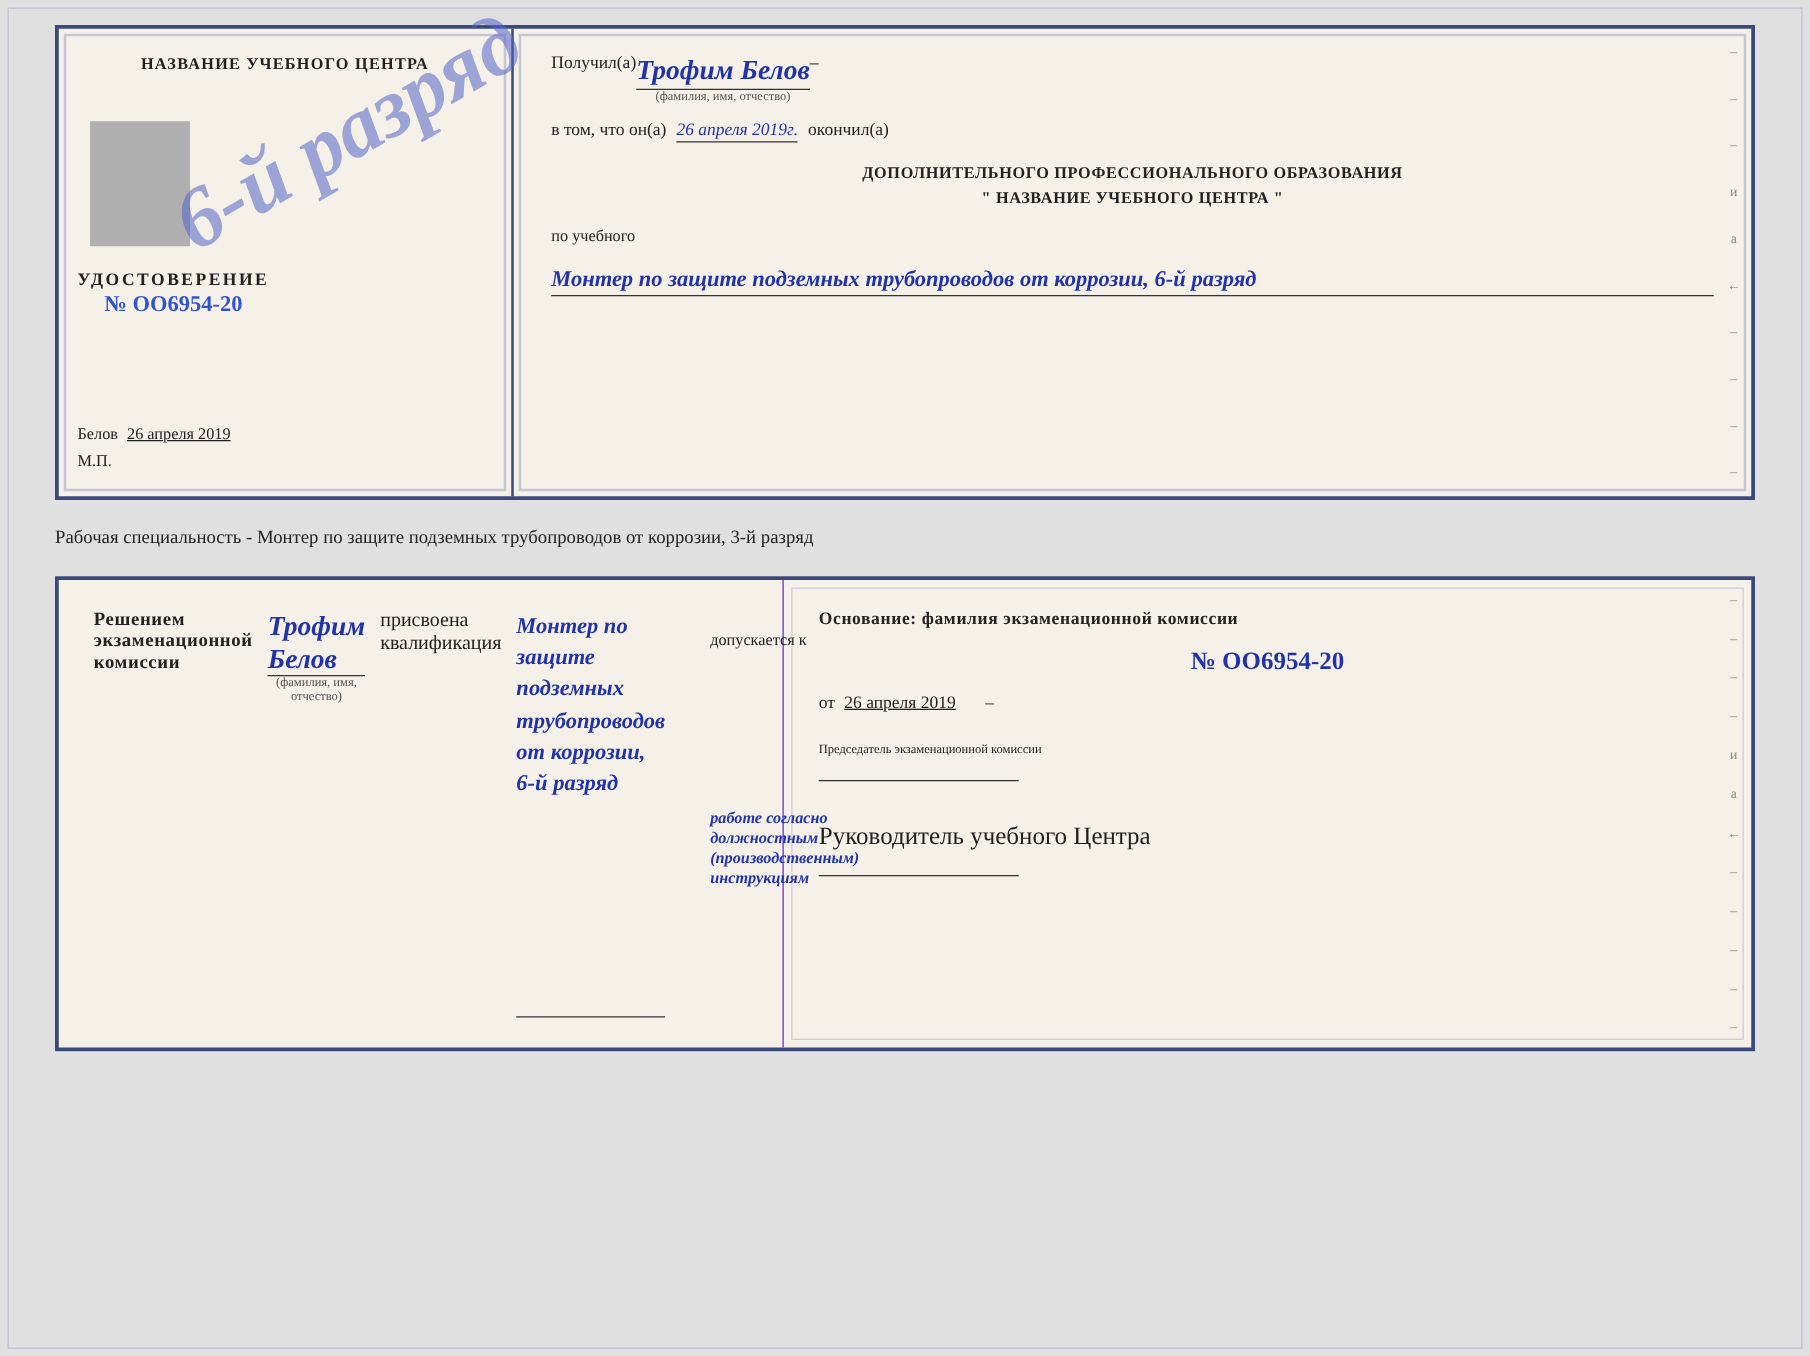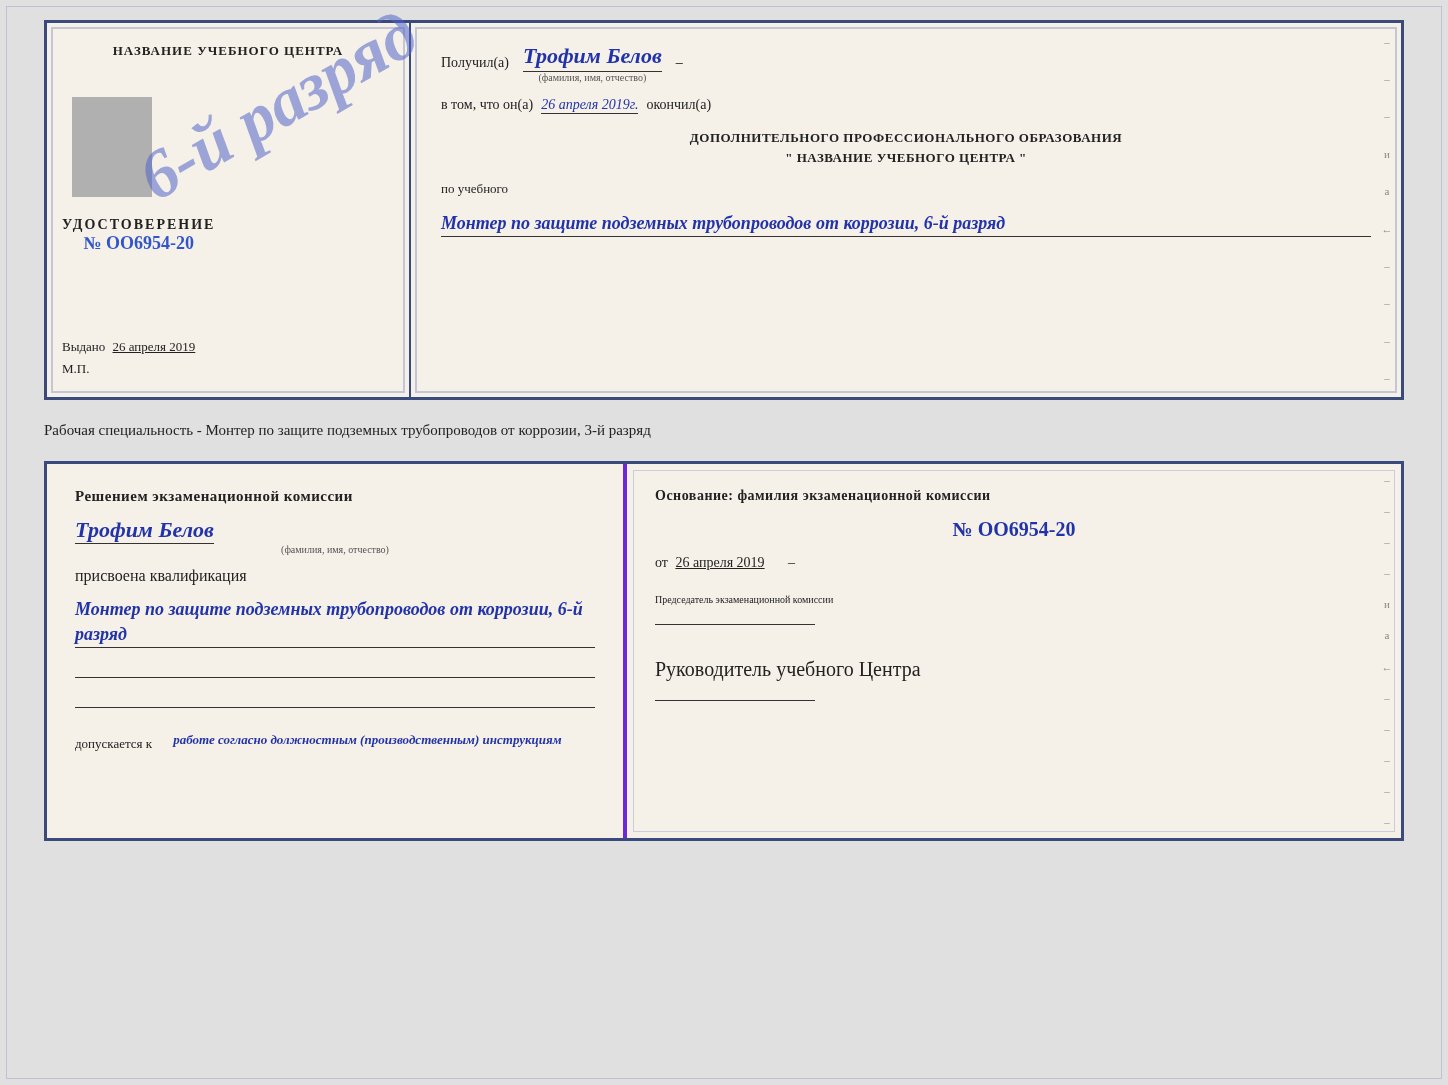--- a/index.html
+++ b/index.html
@@ -204,24 +204,24 @@
     .certificate-bottom {
       display: flex;
       width: 1360px;
       background: #f5f0e8;
       border: 3px solid #3a4a7a;
       min-height: 380px;
     }
 
     .bottom-left {
       width: 580px;
-      border-right: 4px solid #6d28d9;
+      border-right: 1px solid #6d28d9;
       padding: 24px 28px;
       display: flex;
-      flex-direction: column;
+      flex-direction: row;
       gap: 12px;
     }
 
     .bottom-right {
       flex: 1;
       padding: 24px 28px;
       display: flex;
       flex-direction: column;
       gap: 14px;
       position: relative;
@@ -347,29 +347,29 @@
         <div class="cert-number">№ OO6954-20</div>
       </div>
     </div>
 
     <div class="stamp-overlay">
       <div class="stamp-text">6-й разряд</div>
     </div>
 
     <div style="margin-top: auto; width:100%; padding-top:20px;">
       <div class="issued-date">
-        <span>Выдано</span>
+        <span>Белов</span>
         <span style="text-decoration:underline; margin-left:4px;">26 апреля 2019</span>
       </div>
       <div class="mp-label">М.П.</div>
     </div>
   </div>
 
   <div class="cert-right">
-    <div style="display:flex; flex-direction:row; align-items:center; gap:14px; flex-wrap:wrap;">
+    <div style="display:flex; flex-direction:row; align-items:flex-start; gap:0; flex-wrap:wrap;">
       <span class="received-line">Получил(а)</span>
       <div style="display:inline-block;">
         <span class="received-name">Трофим Белов</span>
         <div class="subtitle-small">(фамилия, имя, отчество)</div>
       </div>
       <span style="font-size:14px;">–</span>
     </div>
 
     <div style="display:flex; flex-direction:row; align-items:baseline; gap:8px; flex-wrap:wrap;">
       <span class="in-that-line">в том, что он(а)</span>
@@ -414,21 +414,21 @@
       <div class="subtitle-small">(фамилия, имя, отчество)</div>
     </div>
 
     <div class="assigned-label">присвоена квалификация</div>
 
     <div class="profession-bottom">Монтер по защите подземных трубопроводов от коррозии, 6-й разряд</div>
 
     <div class="blank-line"></div>
     <div class="blank-line"></div>
 
-    <div style="display:flex; flex-direction:row; align-items:center; gap:21px; flex-wrap:wrap; margin-top:8px;">
+    <div style="display:flex; flex-direction:row; align-items:flex-start; gap:21px; flex-wrap:wrap; margin-top:8px;">
       <span class="allowed-line">допускается к</span>
       <span class="allowed-value">работе согласно должностным (производственным) инструкциям</span>
     </div>
   </div>
 
   <div class="bottom-right">
     <div class="decorative-border"></div>
 
     <div class="basis-title">Основание: фамилия экзаменационной комиссии</div>
 

